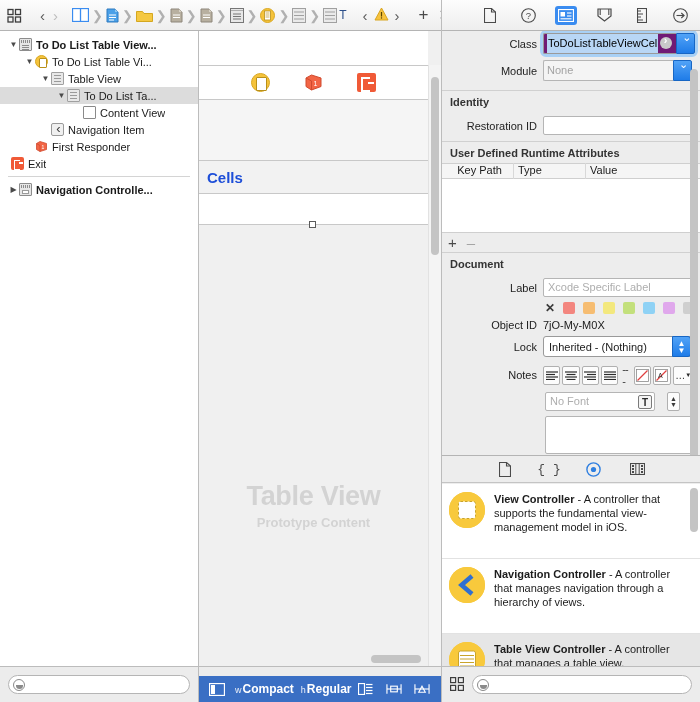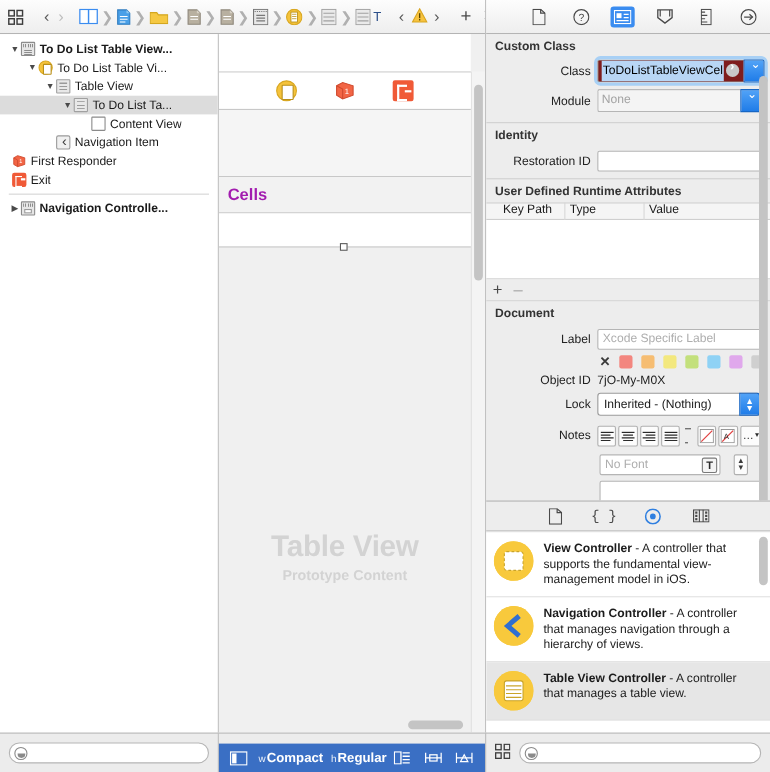--- a/index.html
+++ b/index.html
@@ -95,21 +95,21 @@
   .ic-vc-lg:after{content:"";position:absolute;left:4px;top:3px;width:9px;height:12px;
            background:#fff;border:1px solid #b9901a;border-radius:1px;}
   .ic-fr-lg { width:19px;height:19px;position:relative;}
   .ic-exit-lg{ width:19px;height:19px;background:#f05a37;border-radius:2px;position:relative;}
   .ic-exit-lg:after{content:"";position:absolute;left:4px;top:4px;width:7px;height:11px;
            border:2px solid #fff;border-right:none;}
   .ic-exit-lg:before{content:"";position:absolute;left:11px;top:8.5px;width:6px;height:2px;
            background:#fff;}
   .cells-hdr { position:absolute; left:0; right:13px; background:#f2f2f2;
                display:flex; align-items:center; }
-  .cells-hdr span { padding-left:8px; font-size:15px; font-weight:bold; color:#a21caf; }
+  .cells-hdr span { padding-left:8px; font-size:15px; font-weight:bold; color:#1d4ed8; }
   .handle { position:absolute; width:7px; height:7px; background:#fff;
             border:1px solid #5b5b5b; }
   .proto {
     position:absolute; left:0; right:13px; text-align:center; color:#d3d3d3;
     user-select:none;
   }
   .proto .t1 { font-size:27px; font-weight:bold; letter-spacing:-0.3px;}
   .proto .t2 { font-size:13px; font-weight:bold; margin-top:3px;}
   .cv-scroll { position:absolute; right:2px; top:46px; width:8px; height:178px;
                background:#c4c4c4; border-radius:4px; }
@@ -137,21 +137,21 @@
              border-bottom:1px solid #d0d0d0; background:#ededed;}
   .sec-hdr.nob { border-bottom:none; }
   .frow { display:flex; align-items:center; padding:4px 8px 2px 0; gap:6px; }
   .flabel { width:95px; text-align:right; font-size:11px; color:#222; flex:0 0 95px;}
   .fctl { flex:1; display:flex; align-items:center; }
   .txtfield { flex:1; height:19px; background:#fff; border:1px solid #b5b5b5;
               border-radius:2px; font-size:11px; padding:0 4px; line-height:17px;
               color:#1a1a1a; }
   .txtfield.ph { color:#aeaeae; }
   .combo { flex:1; display:flex; height:21px; position:relative; }
-  .combo .inp { flex:1; background:#7f1d1d; border:1px solid #9a9a9a;
+  .combo .inp { flex:1; background:#701a75; border:1px solid #9a9a9a;
       border-right:none; border-radius:2px 0 0 2px; font-size:11px;
       padding:0 18px 0 3px; line-height:19px; position:relative; overflow:hidden;}
   .combo .inp .sel-text { background:#b8d6f5; color:#000; display:inline-block;
       padding:0 1px;}
   .combo .circ { position:absolute; right:23px; top:4px; width:12px; height:12px;
       border-radius:50%; background:#c9c9c9; }
   .combo .circ:after{ content:"›"; position:absolute; left:3.5px; top:-3px;
       font-size:11px; color:#fff; font-weight:bold;}
   .combo .arr { width:19px; background:linear-gradient(#52a3f7,#1f7ce8);
       border:1px solid #1766c4; border-radius:0 2px 2px 0; position:relative;}
@@ -201,21 +201,21 @@
      background:#c4c4c4; border-radius:4px; }
 
   
   .library { position:absolute; left:0; right:0; top:455px; bottom:0;
      background:#ededed; border-top:1px solid #b4b4b4; }
   .lib-tabs { height:27px; display:flex; align-items:center; justify-content:center;
      gap:24px; border-bottom:1px solid #c4c4c4; }
   .ltab { width:20px; height:18px; display:flex; align-items:center; justify-content:center;}
   .lib-list { position:absolute; top:28px; left:0; right:0; bottom:0; background:#fff;
      overflow:hidden;}
-  .lib-item { display:flex; gap:9px; padding:8px 14px 8px 7px; border-bottom:1px solid #e2e2e2;justify-content:center;}
+  .lib-item { display:flex; gap:9px; padding:8px 14px 24px 7px; border-bottom:1px solid #e2e2e2;justify-content:center;}
   .lib-item.sel { background:#e6e6e6; }
   .lib-ic { width:36px; height:36px; border-radius:50%; background:#f8c93c;
      flex:0 0 36px; position:relative; }
   .lib-txt { font-size:11px; line-height:14px; color:#1c1c1c; }
   .lib-txt b { font-weight:bold; }
   .lib-scroll { position:absolute; right:2px; top:4px; width:8px; height:44px;
      background:#c4c4c4; border-radius:4px; }
 
   
   .bot-left { position:absolute; left:0; bottom:0; width:199px; height:36px;
@@ -410,21 +410,21 @@
         <span class="ic-cv"></span>
         <span class="tlabel">Content View</span>
       </div>
 
       <div class="trow" style="padding-left:40px;">
         <span class="disc empty">▼</span>
         <span class="ic-nav"></span>
         <span class="tlabel">Navigation Item</span>
       </div>
 
-      <div class="trow" style="">
+      <div class="trow" style="padding-left:24px;">
         <span class="disc empty">▼</span>
         <span class="ic-fr">
           <svg width="13" height="13" viewBox="0 0 13 13">
               <path d="M1.5 3.5L5 1.5l6.5 2v6L5 11.5l-3.5-2z" fill="#f26545" stroke="#d04a2e" stroke-width="0.8"></path>
               <path d="M1.5 3.5L5 5.5v6" fill="none" stroke="#d04a2e" stroke-width="0.8"></path>
           <text x="6.4" y="8.6" font-size="5" fill="#fff" font-family="Liberation Sans">1</text>
             </svg>
         </span>
         <span class="tlabel">First Responder</span>
       </div>
@@ -534,21 +534,20 @@
         <svg width="15" height="15" viewBox="0 0 15 15">
             <circle cx="7.5" cy="7.5" r="6.8" fill="none" stroke="#4a4a4a" stroke-width="1.1"></circle>
         <line x1="3.5" y1="7.5" x2="11" y2="7.5" stroke="#4a4a4a" stroke-width="1.1"></line>
         <path d="M8.3 5l2.8 2.5-2.8 2.5" fill="none" stroke="#4a4a4a" stroke-width="1.1"></path>
           </svg>
       </span>
     </div>
 
     <div class="insp-body">
 
-      <div class="sec-hdr nob">Custom Class</div>
       <div class="frow" style="padding-top:2px;">
         <span class="flabel">Class</span>
         <span class="fctl">
           <span class="combo focus">
             <span class="inp"><span class="sel-text">ToDoListTableViewCel</span></span>
             <span class="circ"></span>
             <span class="arr"></span>
           </span>
         </span>
       </div>

